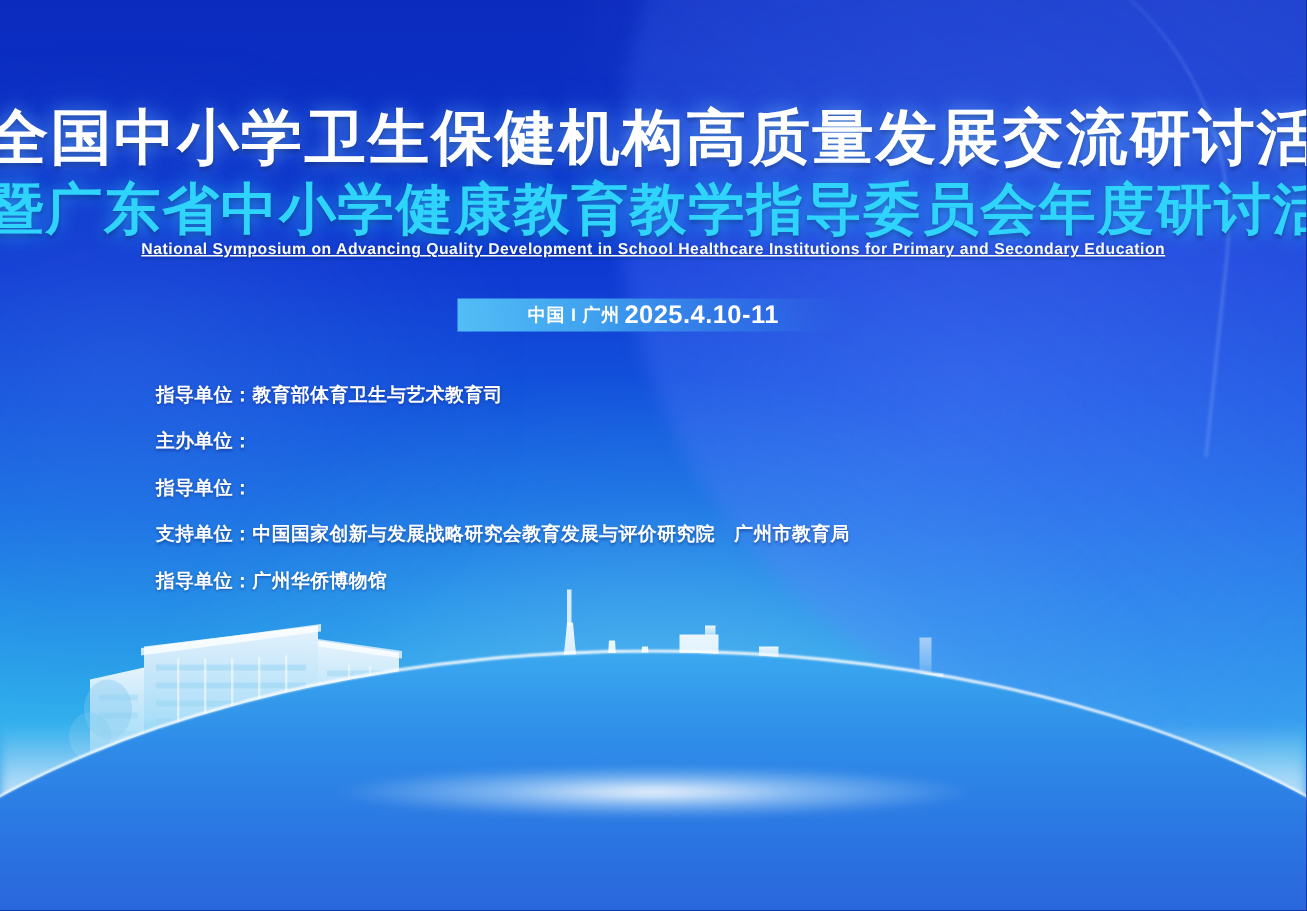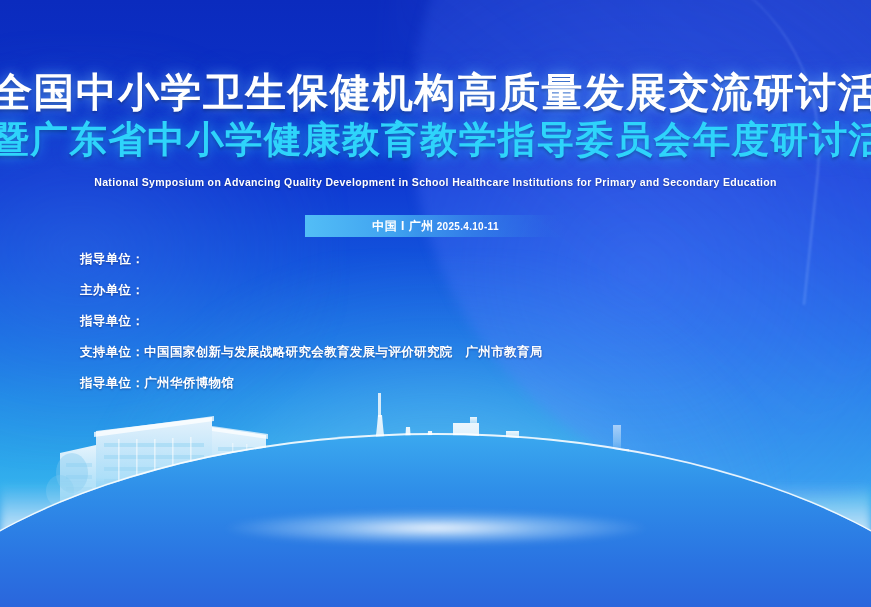--- a/index.html
+++ b/index.html
@@ -209,28 +209,28 @@
     color: #2ed4fb;
     text-shadow:
       0 0 12px rgba(60,200,255,0.55),
       0 0 24px rgba(40,170,255,0.32),
       0 2px 3px rgba(0,25,95,0.50);
     white-space: nowrap;
     transform: scaleX(1.02);
   }
 
   .subtitle-block {
-    margin-top: 16px;
     text-align: center;
     color: #ffffff;
     font-size: 10.5px;
     font-weight: 700;
     letter-spacing: 0.35px;
     line-height: 1.55;
     text-shadow: 0 1px 2px rgba(0,20,90,0.5);
+    text-decoration: underline;
   }
 
   .date-badge {
     margin-top: 25px;
     width: 262px;
     height: 22px;
     display: flex;
     align-items: center;
     justify-content: center;
     gap: 3px;
@@ -243,33 +243,33 @@
   }
   .badge-place {
     color: #ffffff;
     font-size: 12px;
     font-weight: 700;
     letter-spacing: 0.5px;
     white-space: nowrap;
   }
   .badge-date {
     color: #ffffff;
-    font-size: 10px;
+    font-size: 17px;
     font-weight: 700;
     letter-spacing: 0.3px;
     white-space: nowrap;
   }
 
   .org-block {
-    margin-top: 14px;
+    margin-top: 34px;
     width: 100%;
     display: flex;
     flex-direction: column;
     align-items: flex-start;
-    padding-left: 80px;
+    padding-left: 104px;
     box-sizing: border-box;
   }
   .org-row {
     display: flex;
     align-items: baseline;
     font-size: 12.5px;
     font-weight: 700;
     color: #ffffff;
     letter-spacing: 0.35px;
     margin-bottom: 14px;
@@ -435,20 +435,21 @@
     </div>
 
     <div class="date-badge">
       <span class="badge-place">中国 I 广州</span>
       <span class="badge-date">2025.4.10-11</span>
     </div>
 
     <div class="org-block">
       <div class="org-row">
         <span class="org-label">指导单位：</span>
+        <span class="org-value">教育部体育卫生与艺术教育司</span>
       </div>
       <div class="org-row">
         <span class="org-label">主办单位：</span>
       </div>
       <div class="org-row">
         <span class="org-label">指导单位：</span>
       </div>
       <div class="org-row">
         <span class="org-label">支持单位：</span>
         <span class="org-value">中国国家创新与发展战略研究会教育发展与评价研究院　广州市教育局</span>

